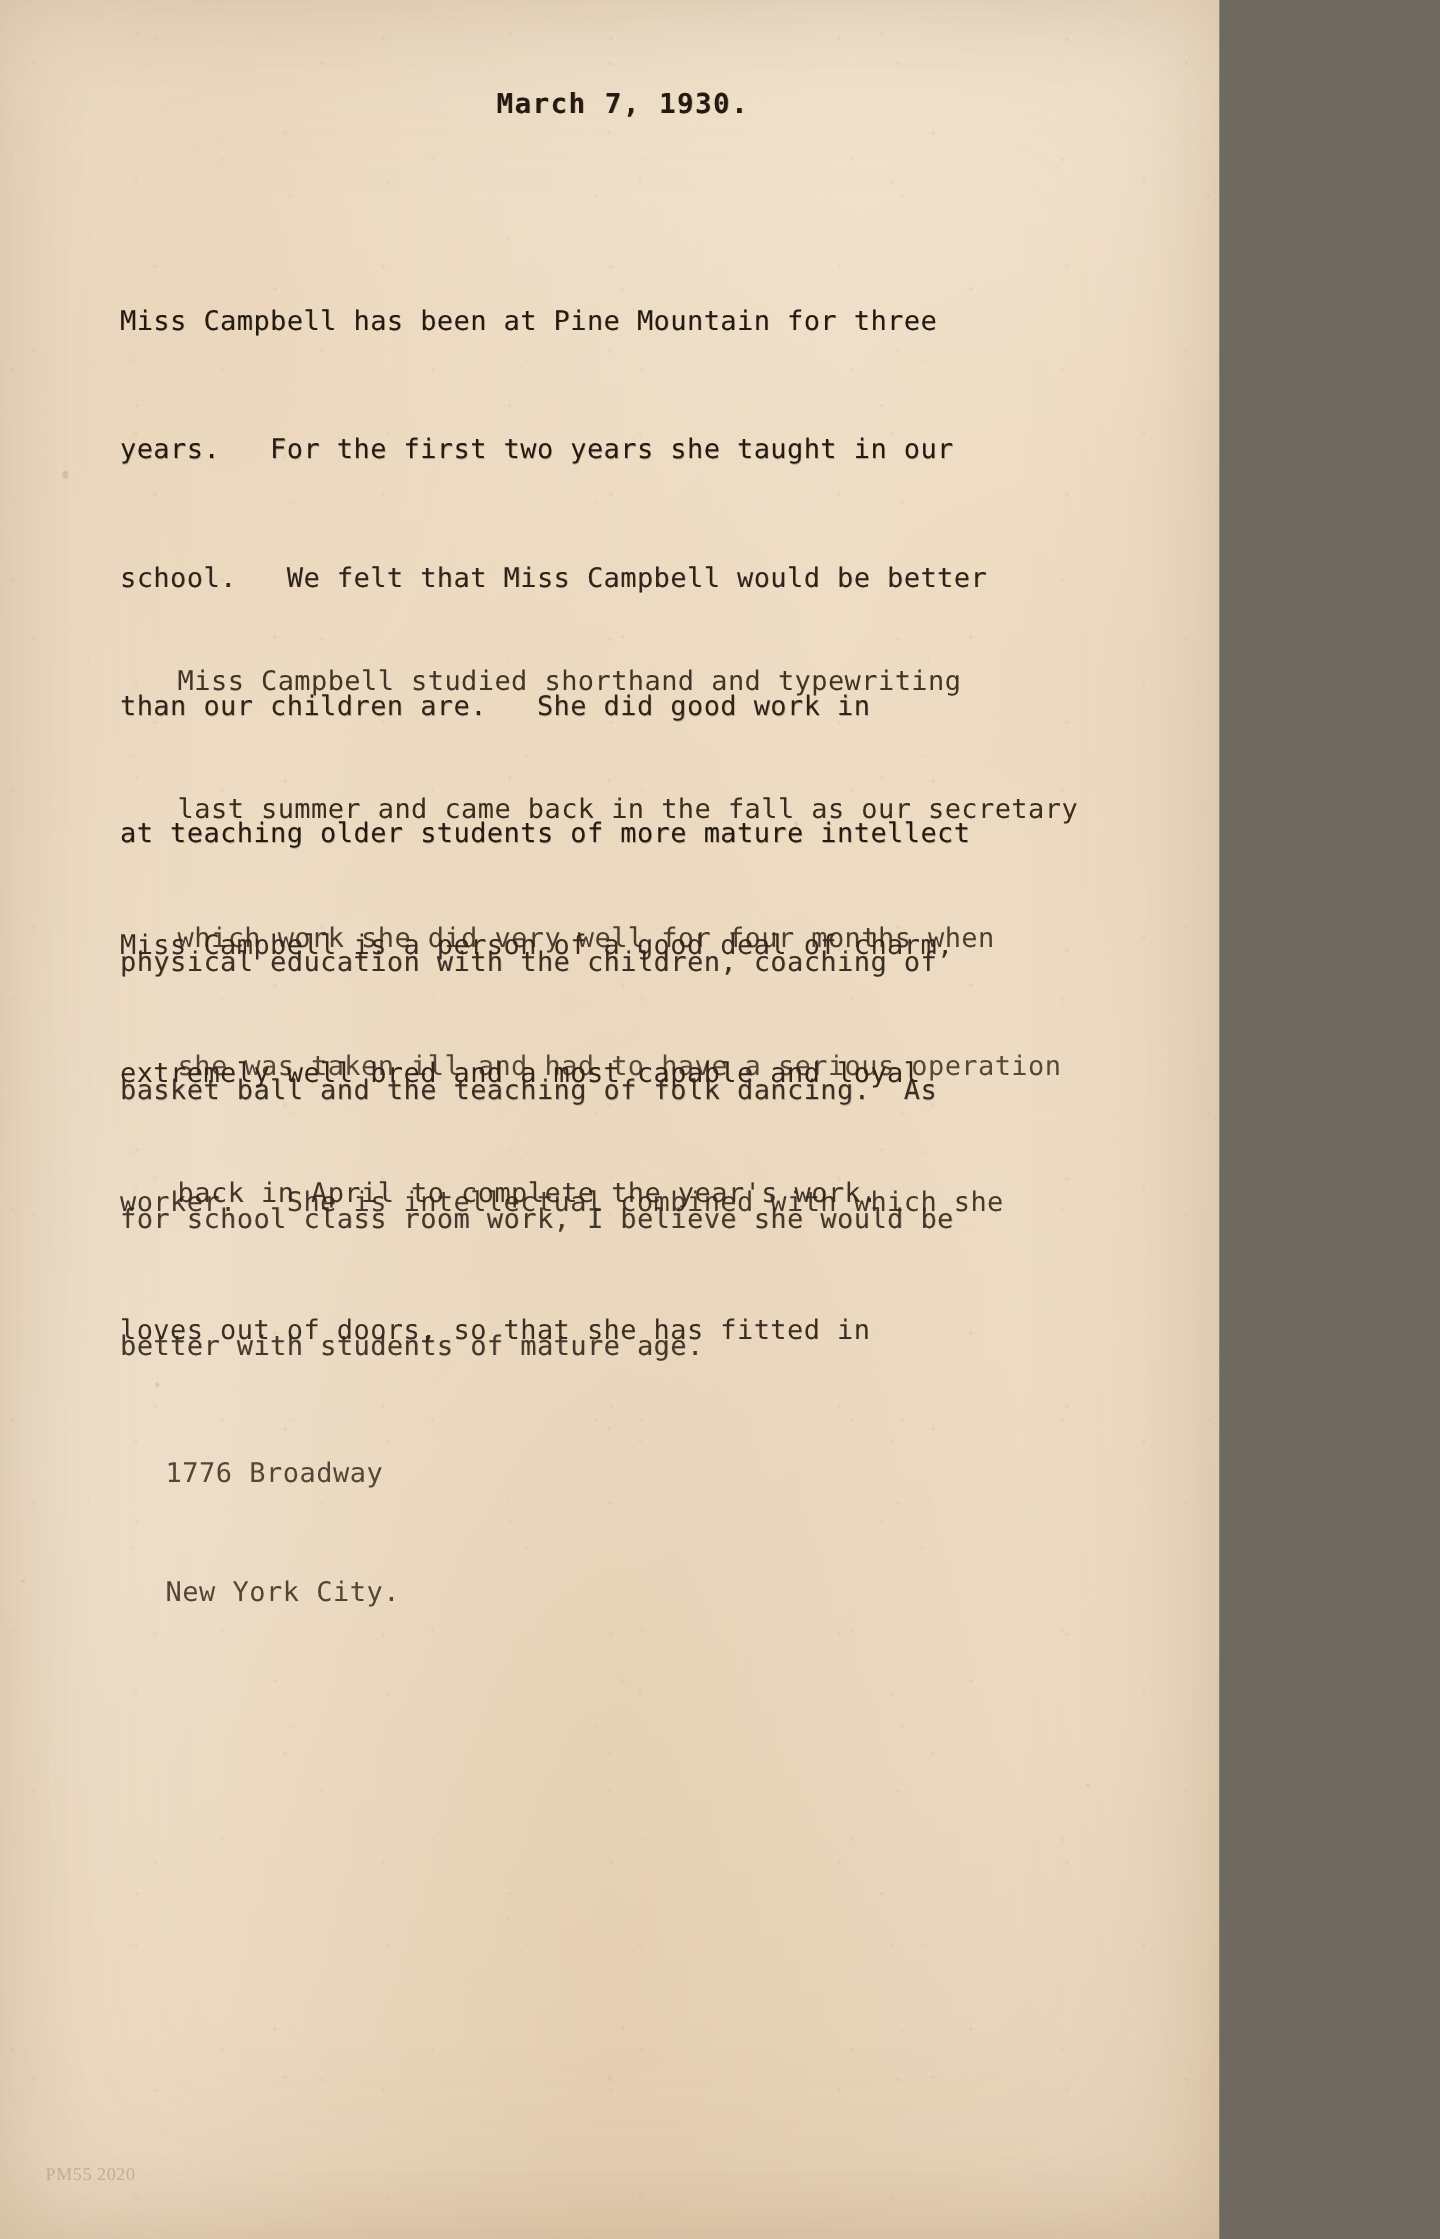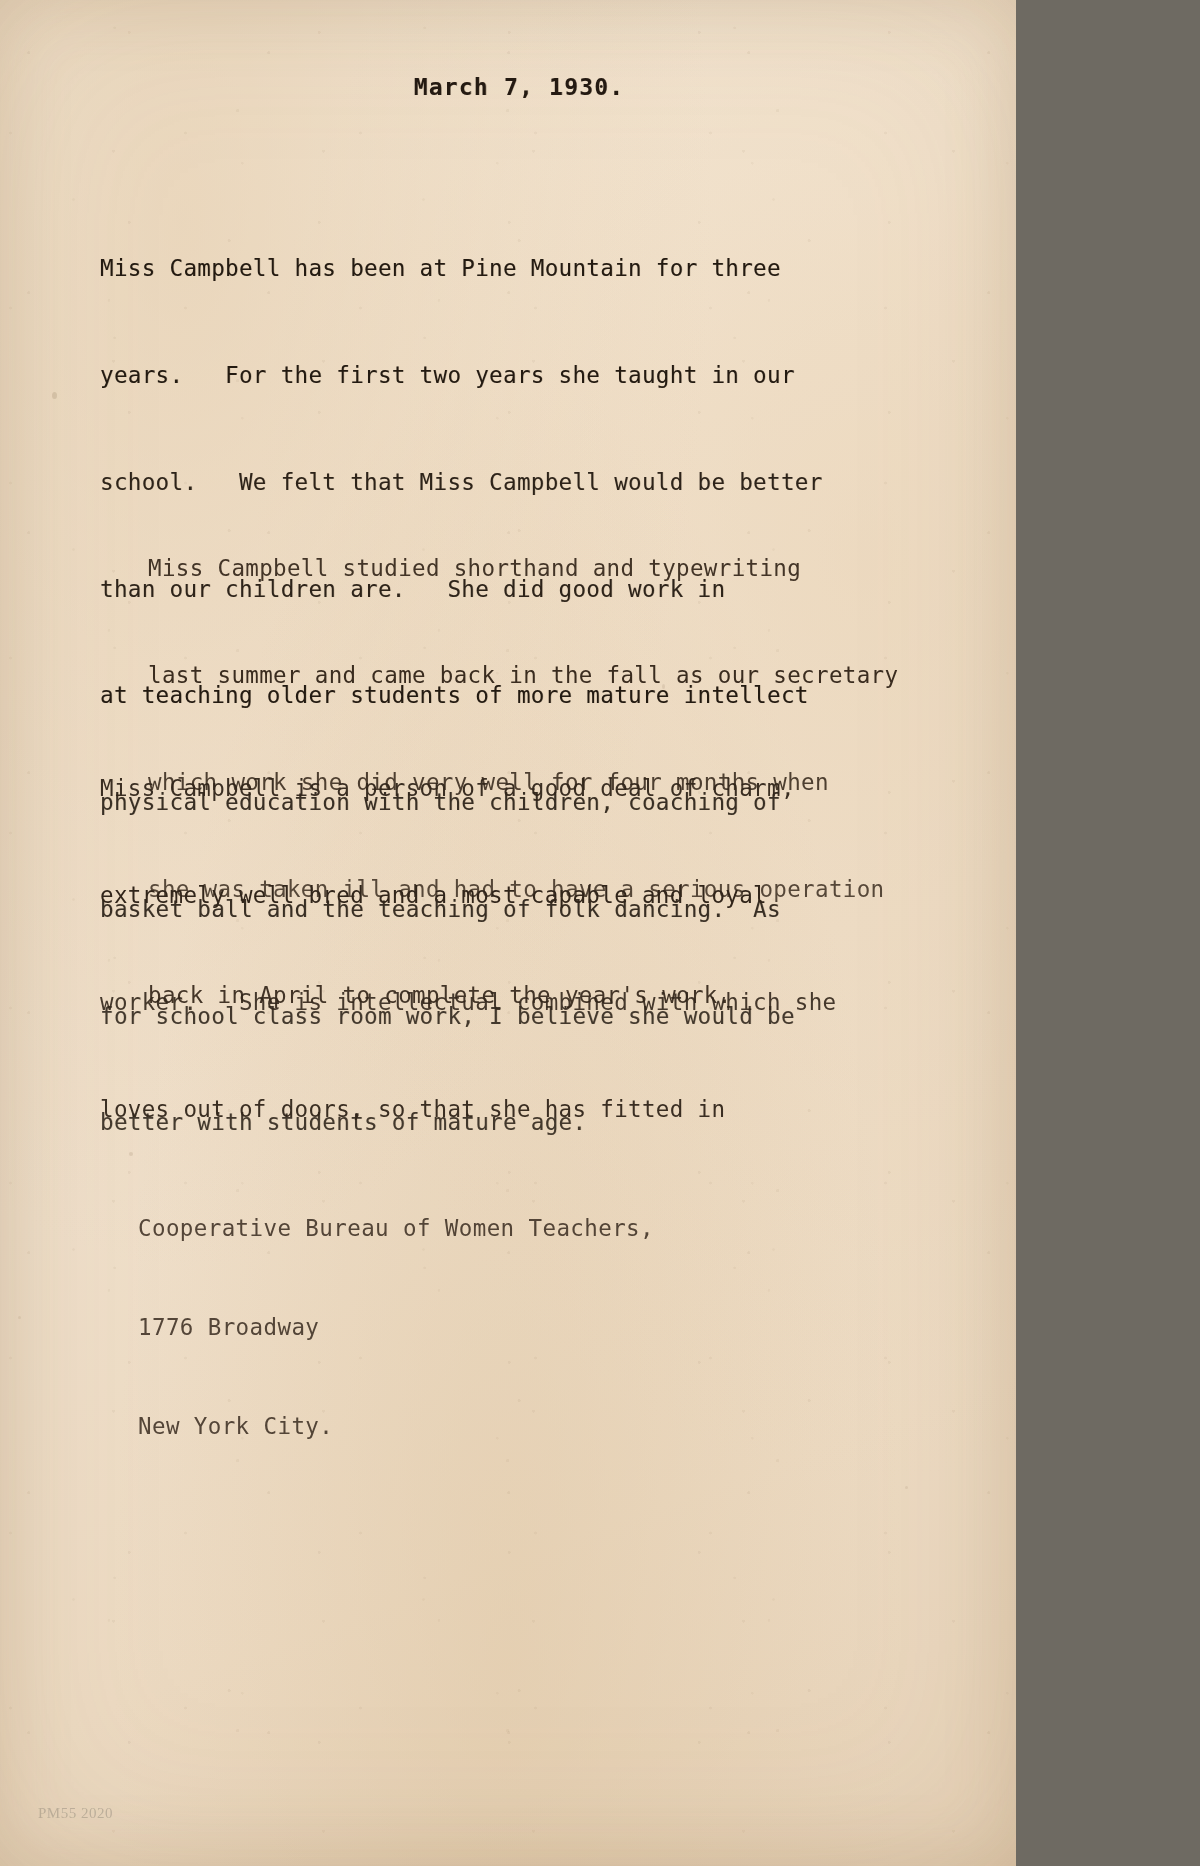--- a/index.html
+++ b/index.html
@@ -156,21 +156,20 @@
     </div>
 
     <div class="para p3">
       <span class="ln ink-1">Miss Campbell is a person of a good deal of charm,</span>
       <span class="ln ink-0">extremely well bred and a most capable and loyal</span>
       <span class="ln ink-2">worker.   She is intellectual combined with which she</span>
       <span class="ln ink-1">loves out of doors, so that she has fitted in</span>
     </div>
 
     <div class="address">
-      <span class="ln ink-1">Cooperative Bureau of Women Teachers,</span>
       <span class="ln ink-1">1776 Broadway</span>
       <span class="ln ink-1">New York City.</span>
     </div>
 
   </div>
 
   <div class="speck" style="left:52px; top:392px; width:5px; height:7px; opacity:0.45;"></div>
   <div class="speck" style="left:129px; top:1152px; width:4px; height:4px; opacity:0.4;"></div>
   <div class="speck" style="left:662px; top:684px; width:3px; height:5px; opacity:0.35;"></div>
   <div class="speck" style="left:18px; top:1316px; width:3px; height:3px; opacity:0.3;"></div>

